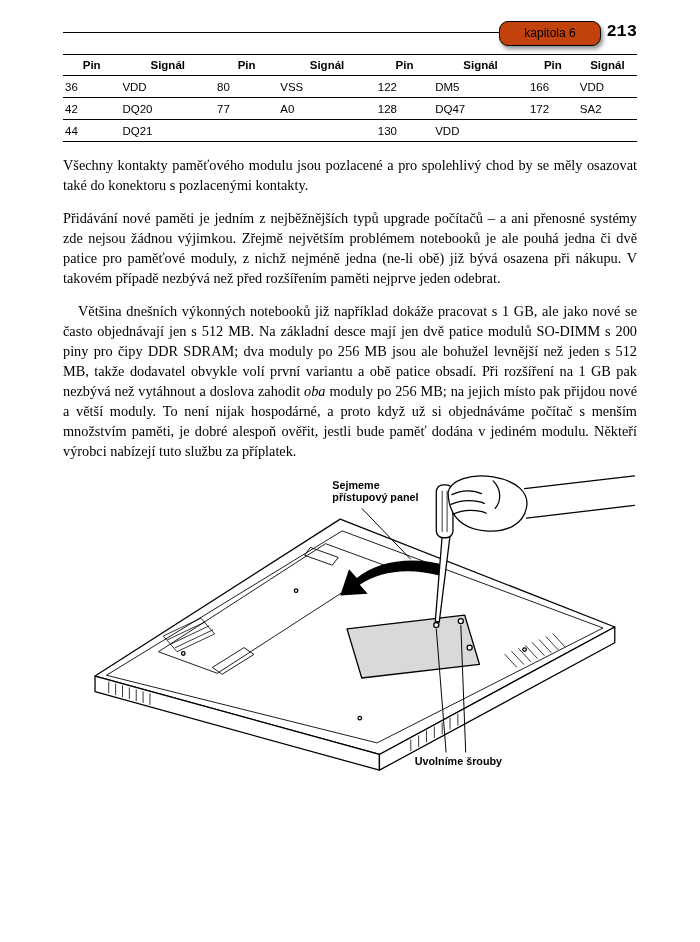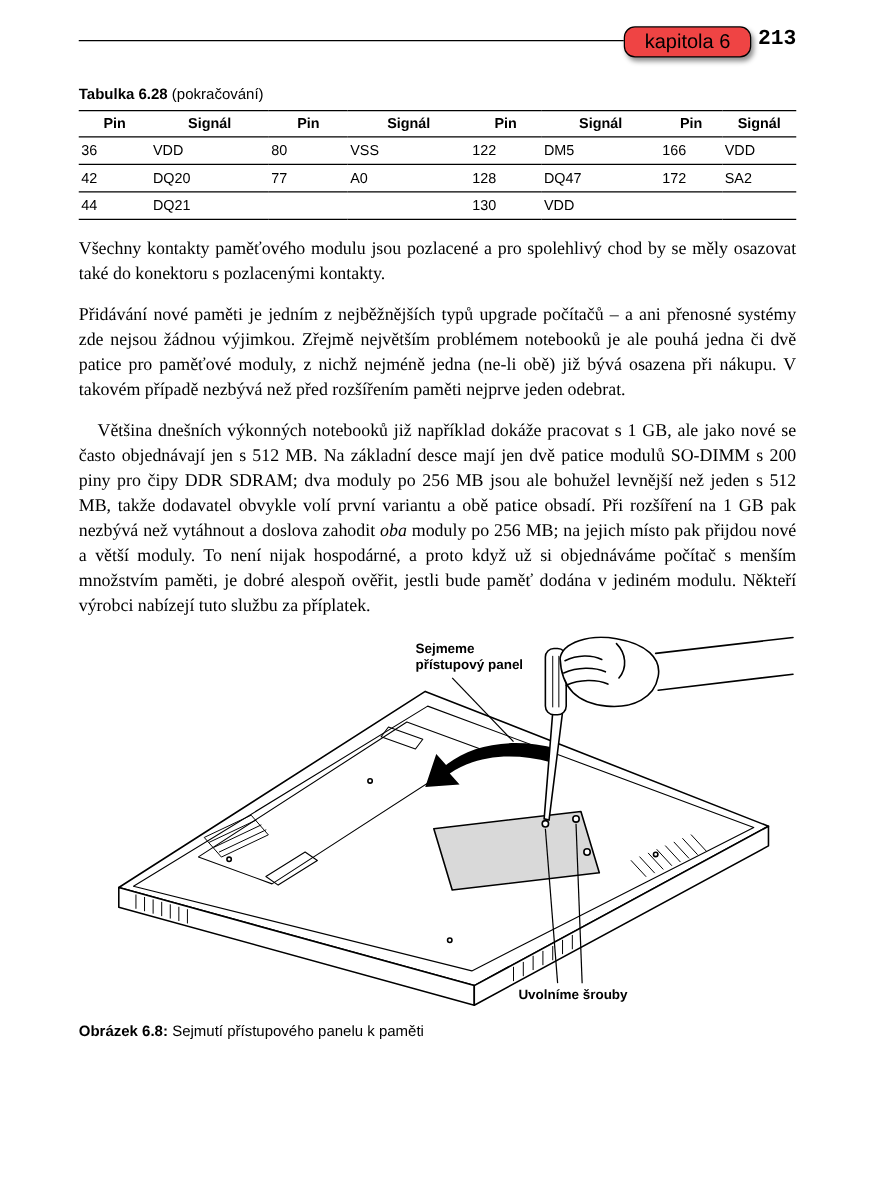--- a/index.html
+++ b/index.html
@@ -14,22 +14,22 @@
     overflow: hidden;
   }
 
   
   .header { position: relative; height: 42px; }
   .header-rule { position: absolute; left: 0; top: 20px; width: 436px; border-top: 1.5px solid #000; }
   .section-title { position: absolute; left: 0; top: 1px; width: 420px; text-align: right; font-size: 14.5px; }
   .chapter-tab {
     position: absolute; left: 436px; top: 9px; width: 102px; height: 25px;
     line-height: 23px; text-align: center;
-    border: 1.5px solid #000; border-radius: 9px; background: #ef4444;
-    font-family: "Liberation Sans", sans-serif; font-size: 16px;
+    border: 1.5px solid #000; border-radius: 9px; background: #c2410c;
+    font-family: "Liberation Sans", sans-serif; font-size: 12px;
     box-shadow: 2px 3px 4px rgba(0,0,0,0.45);
   }
   .page-number { position: absolute; right: 0; top: 10px; font-family: Liberation Mono, monospace; font-weight: bold; font-size: 17px; }
 
   
   .table-caption { margin: 14px 0 6px 0; font-family: "Liberation Sans", sans-serif; font-size: 12px; }
   .table-caption .b { font-weight: bold; }
   table.pin-table { width: 100%; border-collapse: collapse; font-family: "Liberation Sans", sans-serif; font-size: 11.5px; }
   .pin-table th { text-align: center; font-weight: bold; border-top: 1.4px solid #000; border-bottom: 1.2px solid #000; padding: 4px 2px; }
   .pin-table td { border-bottom: 1.2px solid #000; padding: 4.5px 2px; }
@@ -55,23 +55,20 @@
 <body>
 
 <div class="page">
 
   <div class="header">
     <div class="header-rule"></div>
     <div class="chapter-tab">kapitola 6</div>
     <div class="page-number">213</div>
   </div>
 
-  <div class="table-caption">
-    <span class="b">Tabulka 6.28</span><span> (pokračování)</span>
-  </div>
 
   <table class="pin-table">
     <colgroup>
       <col style="width:10%">
         <col style="width:16.5%">
       <col style="width:11%">
         <col style="width:17%">
       <col style="width:10%">
         <col style="width:16.5%">
       <col style="width:8.7%">
@@ -219,18 +216,15 @@
         <line x1="468" y1="14" x2="580" y2="1"></line>
         <line x1="470" y1="44" x2="580" y2="31"></line>
         <path d="M390,18 C392,5 414,-2 436,2 C460,6 473,18 470,33 C467,50 450,59 428,57 C406,55 391,44 390,18 Z"></path>
         <path fill="none" d="M394,20 C404,15 416,15 424,19"></path>
         <path fill="none" d="M393,30 C404,25 418,25 427,29"></path>
         <path fill="none" d="M395,40 C406,35 420,35 429,39"></path>
         <path fill="none" d="M436,6 C444,14 445,26 438,34"></path>
       </g>
     </svg>
 
-    <div class="figure-caption">
-      <span class="b">Obrázek 6.8:</span><span> Sejmutí přístupového panelu k paměti</span>
-    </div>
   </div>
 
 </div>
 
 </body></html>

